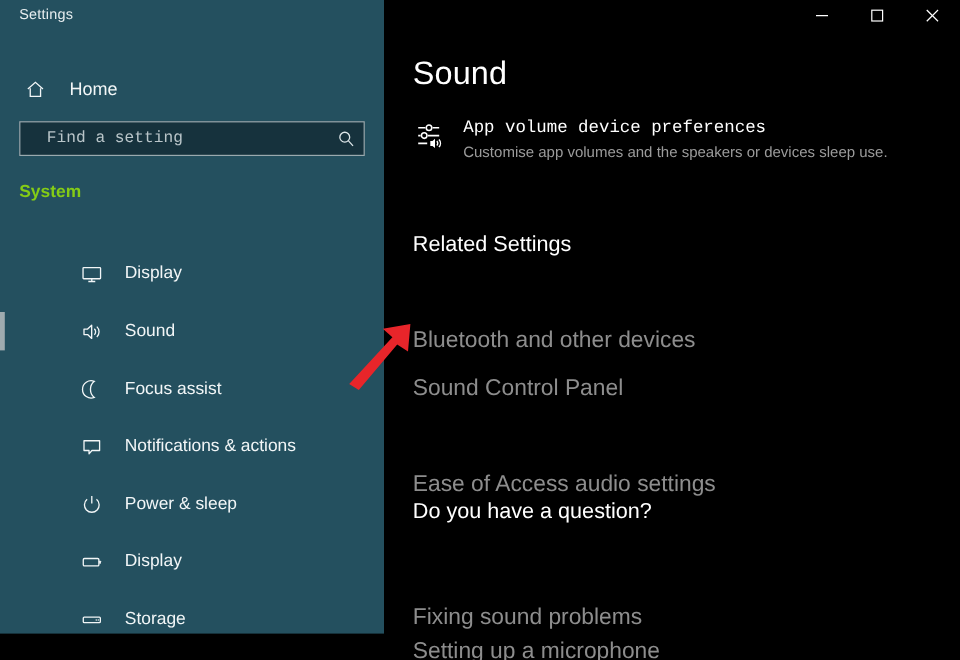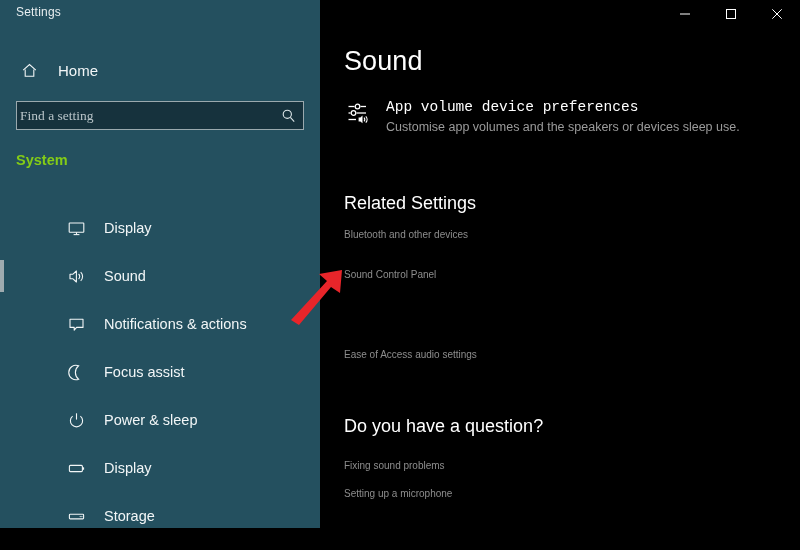--- a/index.html
+++ b/index.html
@@ -30,21 +30,21 @@
     left: 16px; top: 5px;
     font-size: 12px;
     color: #e8eef0;
     letter-spacing: 0.2px;
   }
   #home-row {
     position: absolute;
     left: 14px; top: 57px;
     width: 290px; height: 26px;
     display: flex;
-    align-items: center;
+    align-items: flex-end;
     cursor: default;
   }
   #home-row .ico {
     width: 30px;
     display: flex;
     justify-content: center;
     align-items: center;
   }
   #home-row .lbl {
     margin-left: 14px;
@@ -61,23 +61,23 @@
     box-sizing: border-box;
     display: flex;
     align-items: center;
   }
   #search-input {
     flex: 1;
     background: transparent;
     border: 0;
     outline: none;
     color: #cfd9dd;
-    font-family: Liberation Serif, serif;
+    font-family: Liberation Mono, monospace;
     font-size: 13.5px;
-    padding: 0 8px 0 3px;
+    padding: 0 8px 0 22px;
   }
   #search-input::placeholder { color: #b9c5c9; opacity: 1; }
   #search-icon-btn {
     width: 30px;
     display: flex;
     align-items: center;
     justify-content: center;
   }
 
   #section-heading {
@@ -190,24 +190,25 @@
     font-size: 18px;
     color: #ffffff;
     font-weight: normal;
   }
   #related-heading { top: 193px; }
   #question-heading { top: 416px; }
 
   .link {
     position: absolute;
     left: 24px;
-    font-size: 10px;
+    font-size: 19px;
     color: #8d8d8d;
     cursor: default;
     white-space: nowrap;
+    margin-top: 44px;
   }
 
   #link-bluetooth { top: 229px; }
   #link-soundcp   { top: 269px; }
   #link-mic       { top: 309px; }
   #link-ease      { top: 349px; }
   #link-fixing    { top: 460px; }
   #link-micsetup  { top: 488px; }
 
   
@@ -272,34 +273,34 @@
             <path d="M13.7 5.2 A5.9 5.9 0 0 1 13.7 13.8" fill="none" stroke="#f2f6f7" stroke-width="1.1"></path>
           </svg>
         </span>
         <span class="lbl">Sound</span>
       </div>
 
       <div class="nav-item">
         <span class="sel-bar"></span>
         <span class="ico">
           <svg width="19" height="19" viewBox="0 0 19 19">
+            <path d="M11.6 2.8 A7.2 7.2 0 1 0 11.6 16.2 A8.6 8.6 0 0 1 11.6 2.8 Z" fill="none" stroke="#f2f6f7" stroke-width="1.1"></path>
+          </svg>
+        </span>
+        <span class="lbl">Focus assist</span>
+      </div>
+
+      <div class="nav-item">
+        <span class="sel-bar"></span>
+        <span class="ico">
+          <svg width="19" height="19" viewBox="0 0 19 19">
             <path d="M3 4.3 L16 4.3 L16 12.4 L9.6 12.4 L7.2 15.2 L7.2 12.4 L3 12.4 Z" fill="none" stroke="#f2f6f7" stroke-width="1.1" stroke-linejoin="round"></path>
           </svg>
         </span>
         <span class="lbl">Notifications &amp; actions</span>
-      </div>
-
-      <div class="nav-item">
-        <span class="sel-bar"></span>
-        <span class="ico">
-          <svg width="19" height="19" viewBox="0 0 19 19">
-            <path d="M11.6 2.8 A7.2 7.2 0 1 0 11.6 16.2 A8.6 8.6 0 0 1 11.6 2.8 Z" fill="none" stroke="#f2f6f7" stroke-width="1.1"></path>
-          </svg>
-        </span>
-        <span class="lbl">Focus assist</span>
       </div>
 
       <div class="nav-item">
         <span class="sel-bar"></span>
         <span class="ico">
           <svg width="19" height="19" viewBox="0 0 19 19">
             <path d="M5.6 5.1 A6.1 6.1 0 1 0 13.4 5.1" fill="none" stroke="#f2f6f7" stroke-width="1.1"></path>
             <line x1="9.5" y1="2.3" x2="9.5" y2="8.6" stroke="#f2f6f7" stroke-width="1.1"></line>
           </svg>
         </span>

